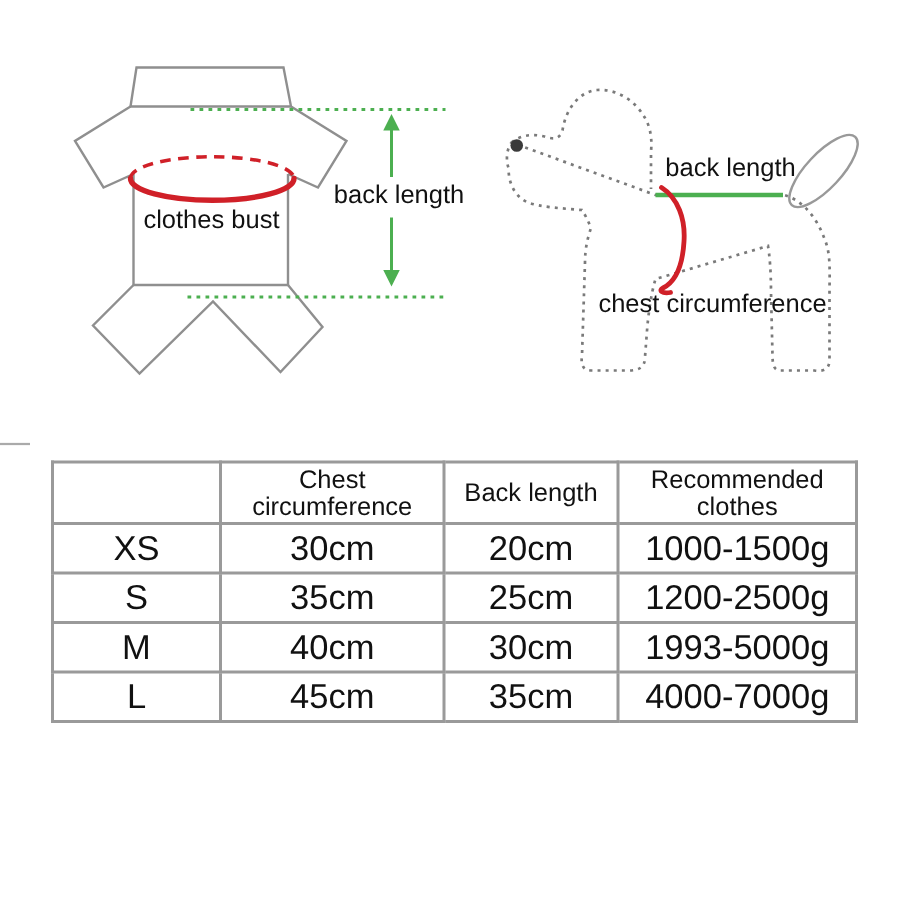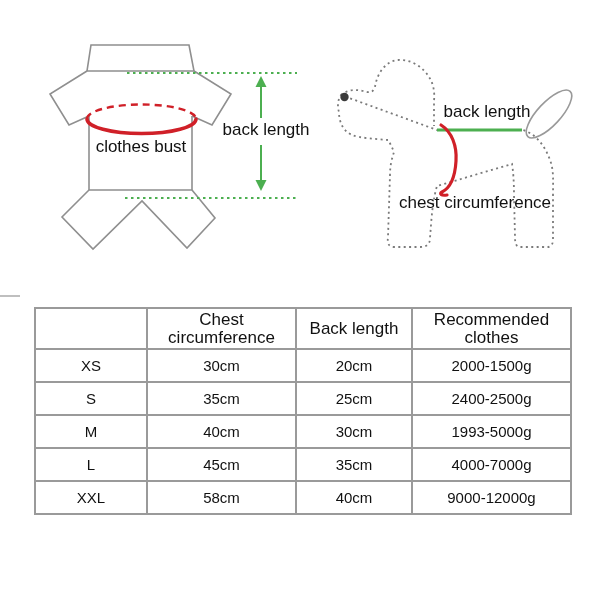--- a/index.html
+++ b/index.html
@@ -45,21 +45,21 @@
     padding: 0;
   }
   #size-table th {
     height: 39px;
     font-size: 17px;
     line-height: 18px;
     white-space: pre-line;
   }
   #size-table td {
     height: 31px;
-    font-size: 15px;
+    font-size: 23px;
   }
   .col-size   { width: 112px; }
   .col-chest  { width: 149px; }
   .col-back   { width: 116px; }
   .col-weight { width: 159px; }
 </style>
 </head>
 <body>
 
 <div id="canvas">
@@ -152,42 +152,36 @@
         <th>Back length</th>
         <th>Recommended
 clothes</th>
       </tr>
     </thead>
     <tbody>
       <tr>
         <td>XS</td>
         <td>30cm</td>
         <td>20cm</td>
-        <td>2000-1500g</td>
+        <td>1000-1500g</td>
       </tr>
       <tr>
         <td>S</td>
         <td>35cm</td>
         <td>25cm</td>
-        <td>2400-2500g</td>
+        <td>1200-2500g</td>
       </tr>
       <tr>
         <td>M</td>
         <td>40cm</td>
         <td>30cm</td>
         <td>1993-5000g</td>
       </tr>
       <tr>
         <td>L</td>
         <td>45cm</td>
         <td>35cm</td>
         <td>4000-7000g</td>
       </tr>
-      <tr>
-        <td>XXL</td>
-        <td>58cm</td>
-        <td>40cm</td>
-        <td>9000-12000g</td>
-      </tr>
     </tbody>
   </table>
 
 </div>
 
 </body></html>

